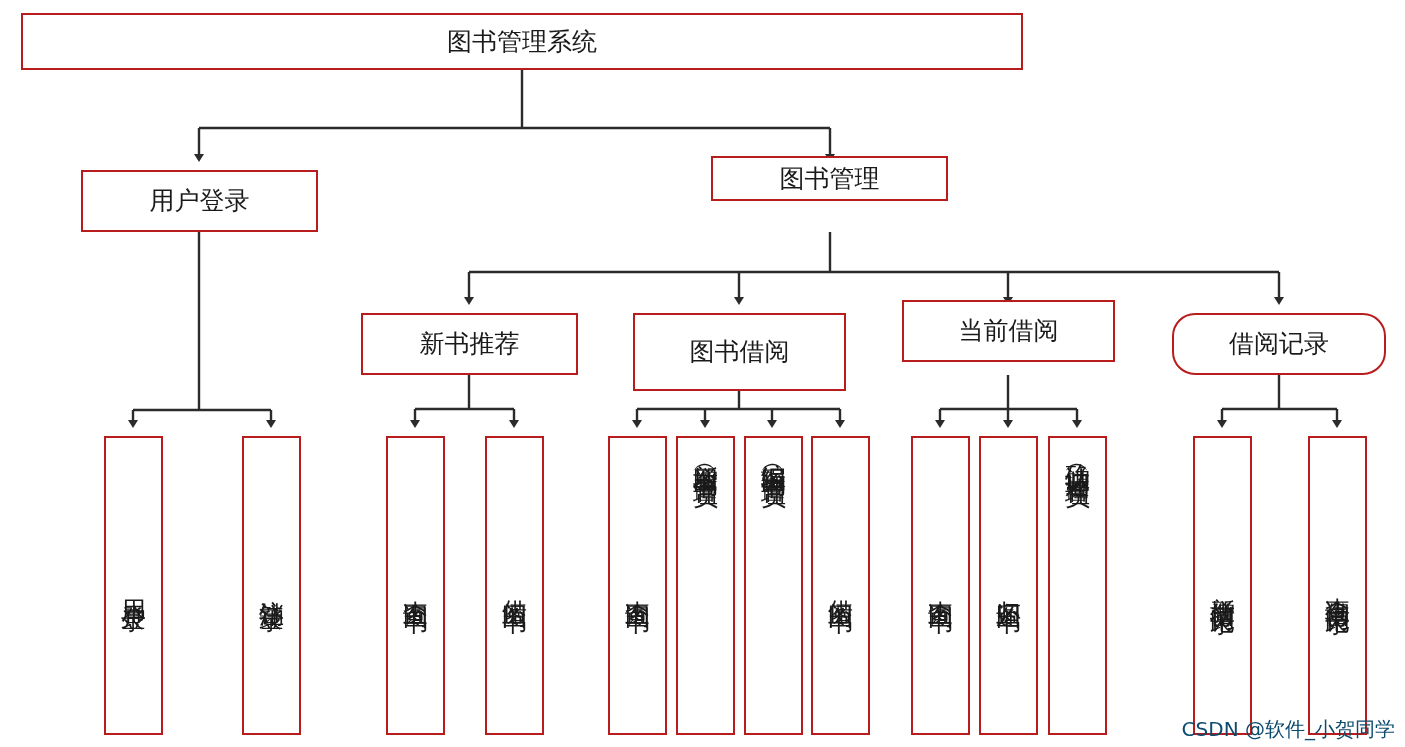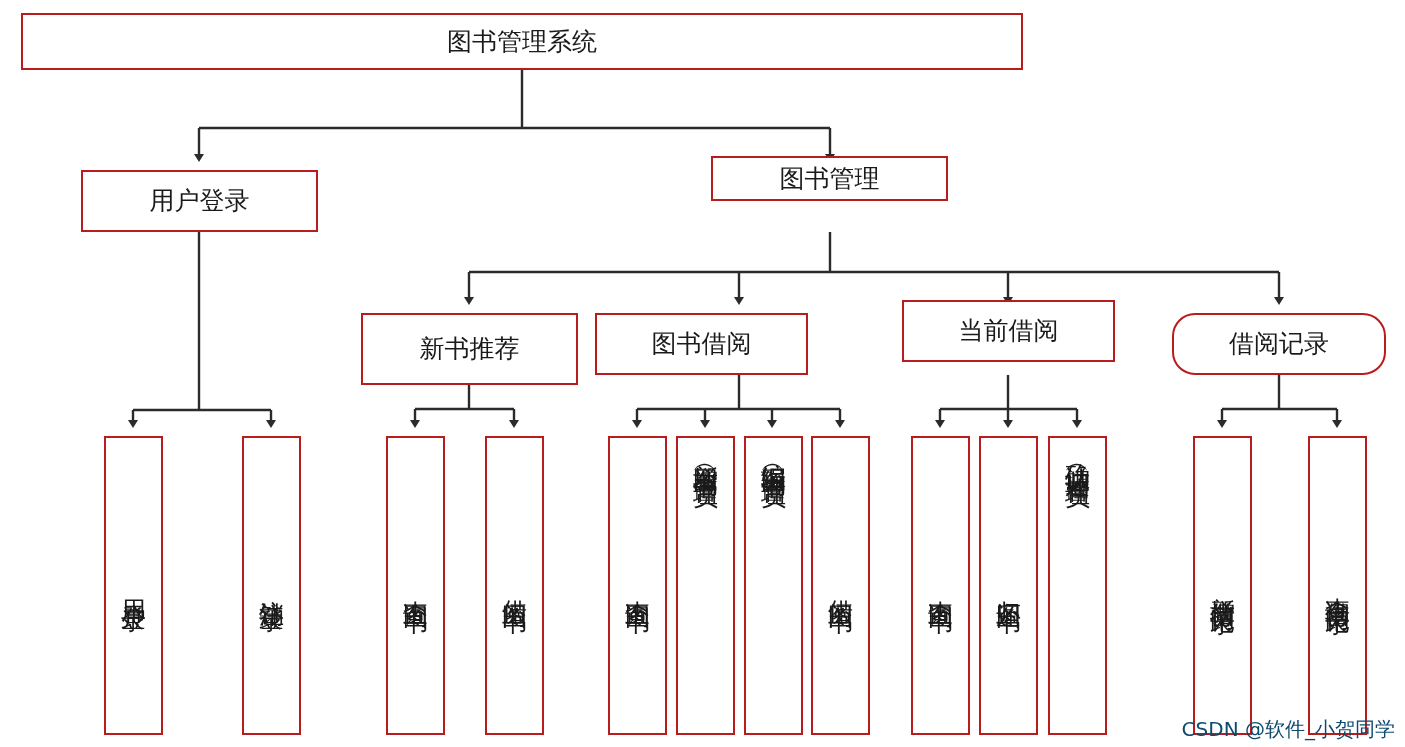--- a/index.html
+++ b/index.html
@@ -120,24 +120,24 @@
     <span class="lbl">图书管理系统</span>
   </div>
 
   <div class="node h" style="left:81px;top:170px;width:237px;height:62px;">
     <span class="lbl">用户登录</span>
   </div>
   <div class="node h" style="left:711px;top:156px;width:237px;height:45px;">
     <span class="lbl">图书管理</span>
   </div>
 
-  <div class="node h" style="left:361px;top:313px;width:217px;height:72px;">
+  <div class="node h" style="left:361px;top:313px;width:217px;height:62px;">
     <span class="lbl">新书推荐</span>
   </div>
-  <div class="node h" style="left:595px;top:313px;width:213px;height:62px;">
+  <div class="node h" style="left:633px;top:313px;width:213px;height:78px;">
     <span class="lbl">图书借阅</span>
   </div>
   <div class="node h" style="left:902px;top:300px;width:213px;height:62px;">
     <span class="lbl">当前借阅</span>
   </div>
   <div class="node h" style="left:1172px;top:313px;width:214px;height:62px;border-radius:23px;">
     <span class="lbl">借阅记录</span>
   </div>
 
   <div class="node v mid" style="left:104px;top:436px;width:59px;height:299px;">

